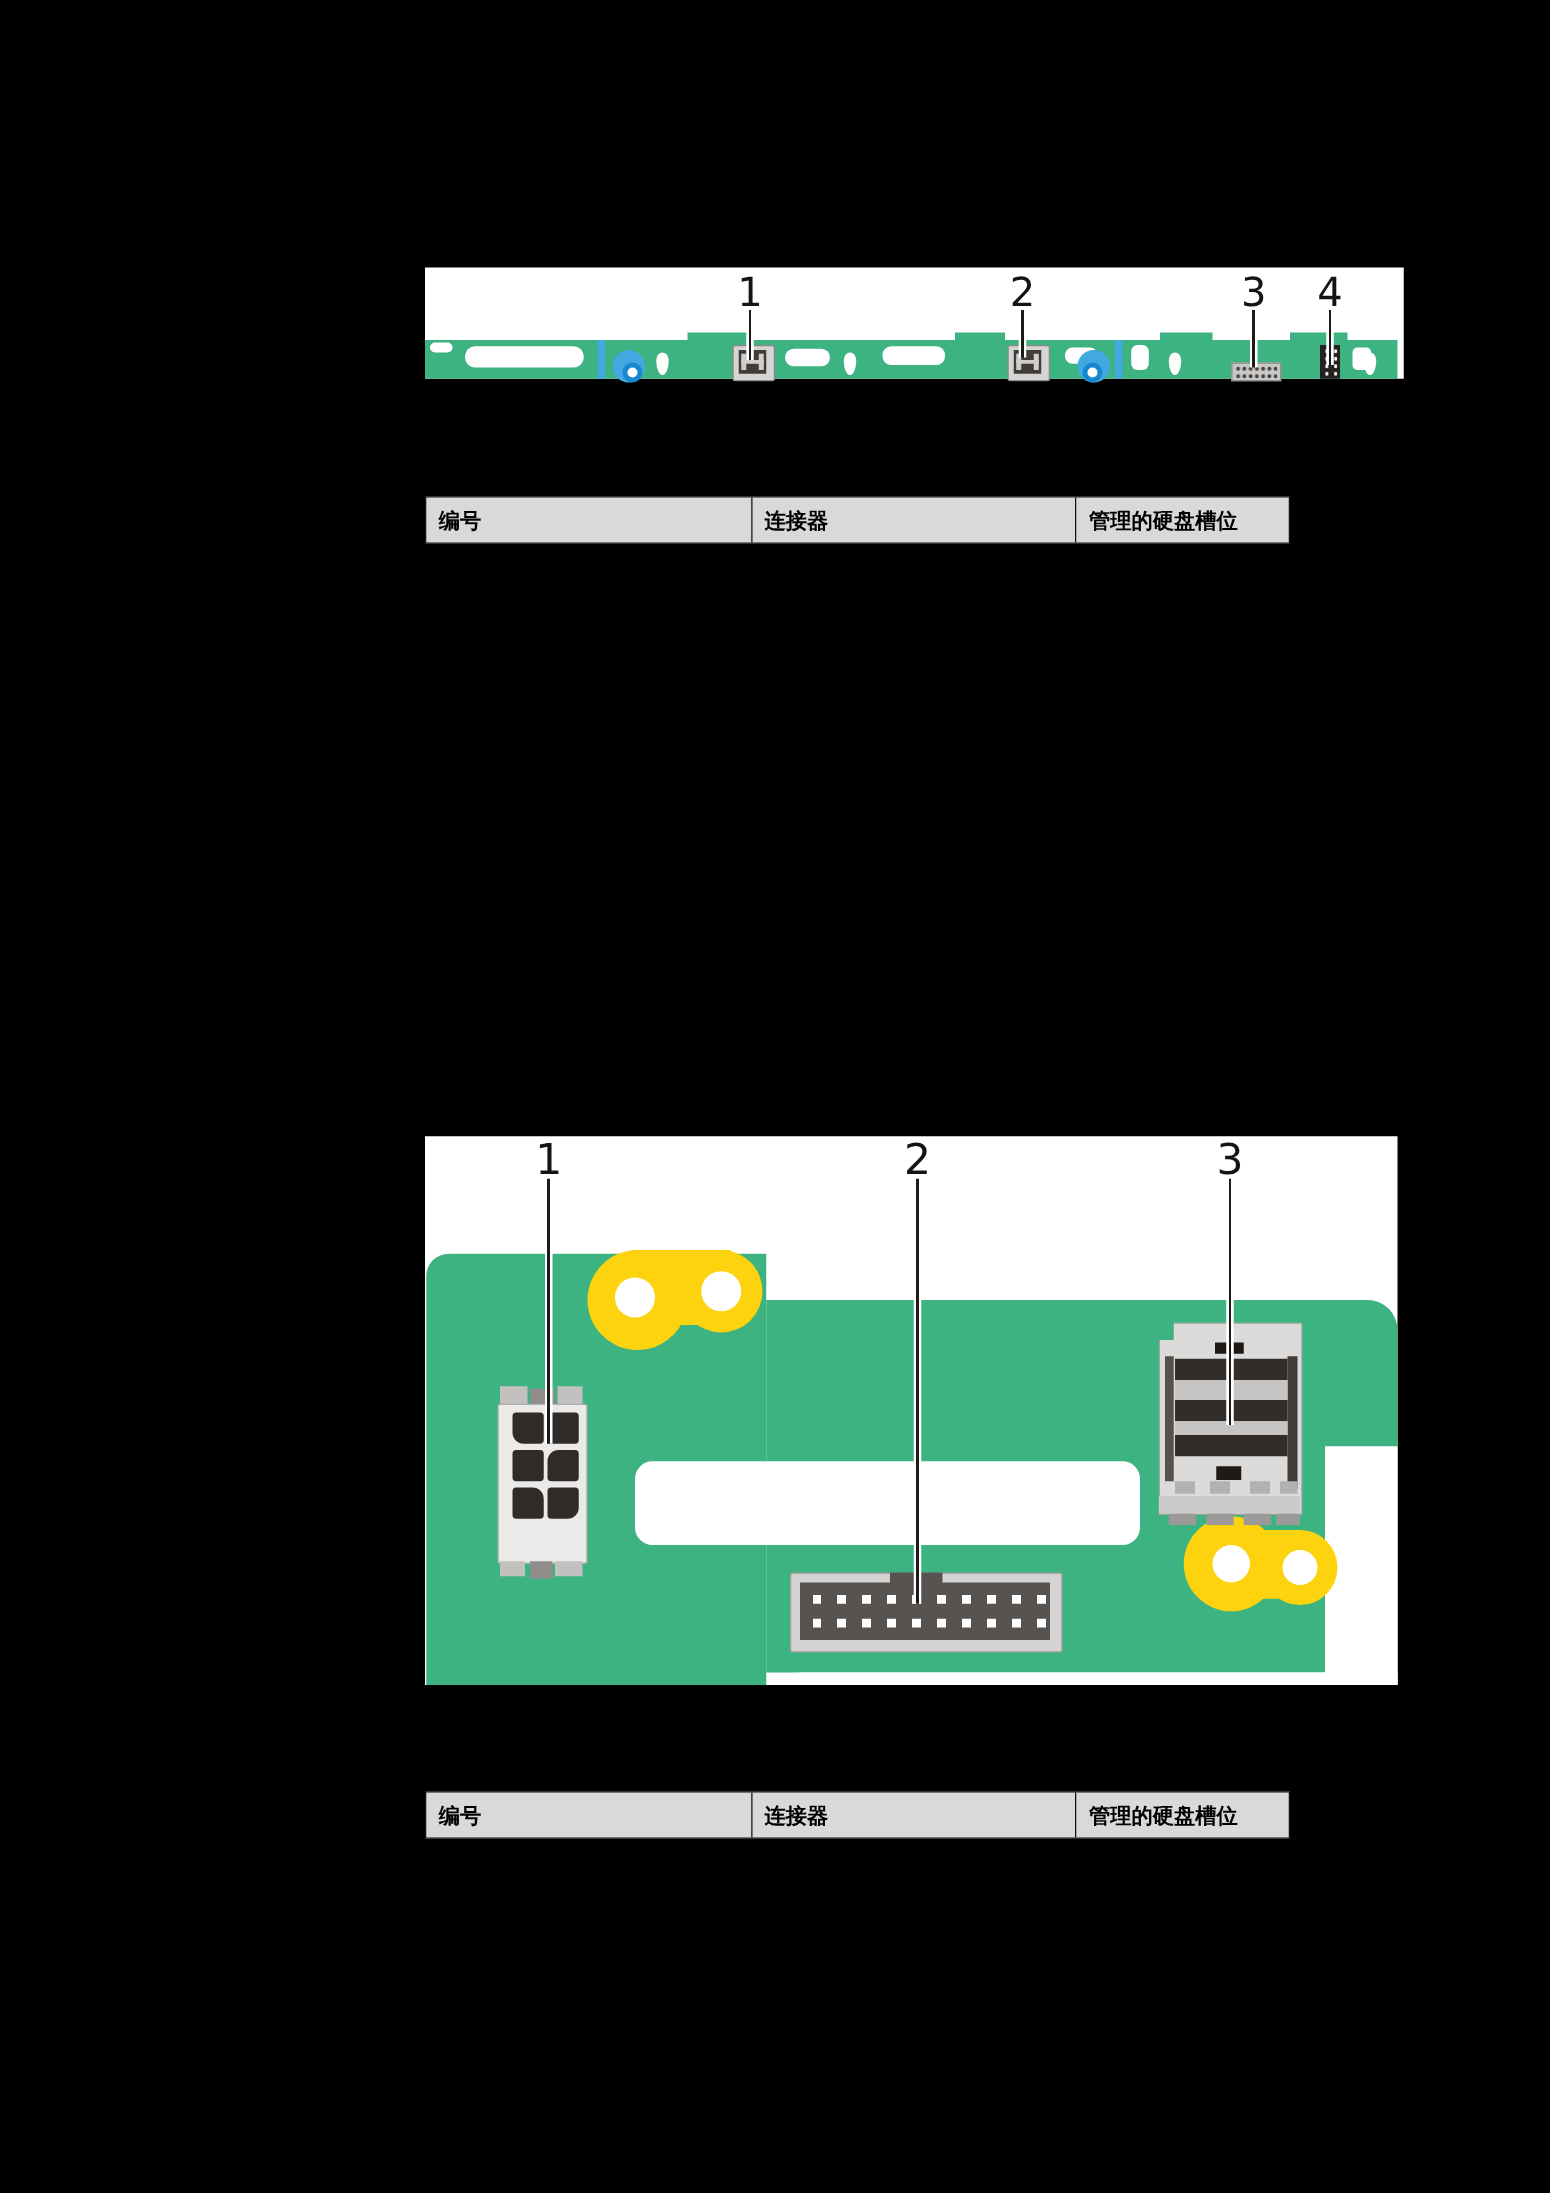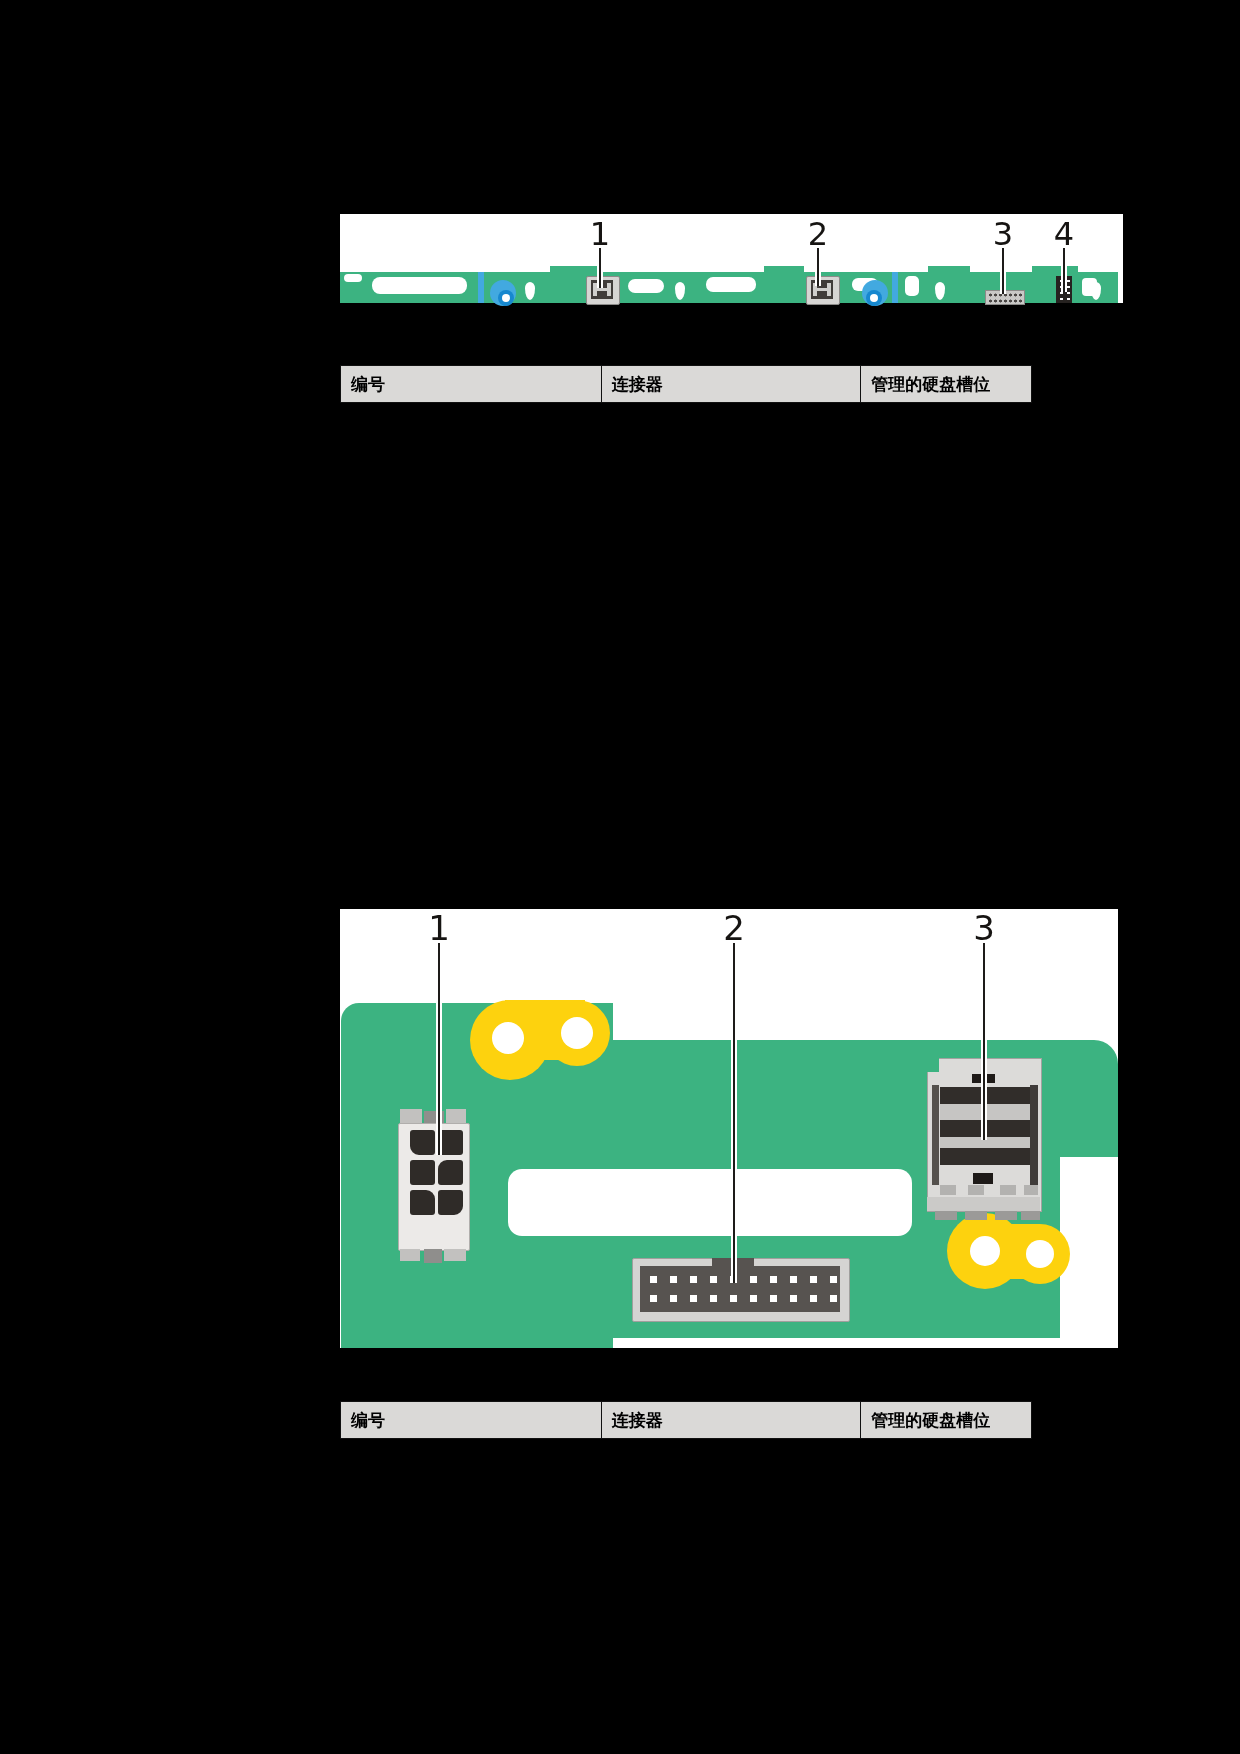--- a/index.html
+++ b/index.html
@@ -60,21 +60,21 @@
   
   .sff-out{position:absolute;background:#dcdbd9;border:1px solid #a3a2a0;
            clip-path:polygon(0 14px,12px 14px,12px 0,100% 0,100% 100%,0 100%);}
   .stripeB{position:absolute;background:#312d2a;}
   .stripeG{position:absolute;background:#c6c5c3;}
   .blk{position:absolute;background:#1e1a18;}
   .gtab{position:absolute;background:#b3b2b0;}
   .gfoot{position:absolute;background:#9b9a98;}
   
   .tbl{position:absolute;display:flex;height:38px;background:var(--table-header-bg);
-       border:1px solid #111;box-sizing:border-box;}
+       border:1px solid #111;box-sizing:border-box;margin-top:32px;}
   .tbl .cell{box-sizing:border-box;border-right:1px solid #111;height:100%;
              font-weight:bold;font-size:17px;color:#000;padding-left:10px;
              display:flex;align-items:center;overflow:hidden;white-space:nowrap;}
   .tbl .cell:last-child{border-right:none;font-family:Liberation Mono, monospace;}
   .c1{width:261px;} .c2{width:260px;} .c3{width:170px;}
 </style>
 </head>
 <body>
 
 <div class="page">

